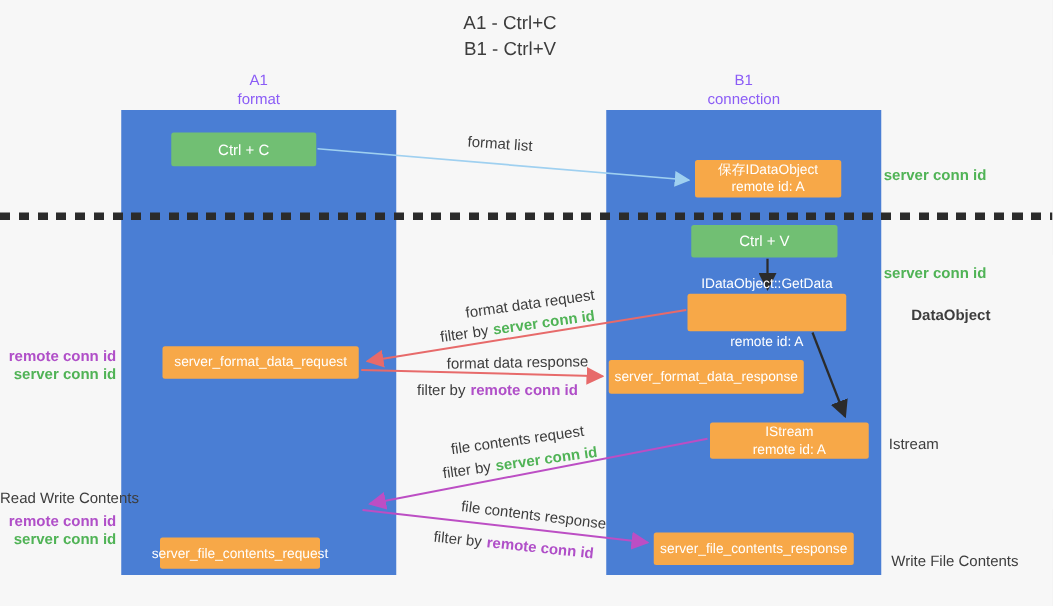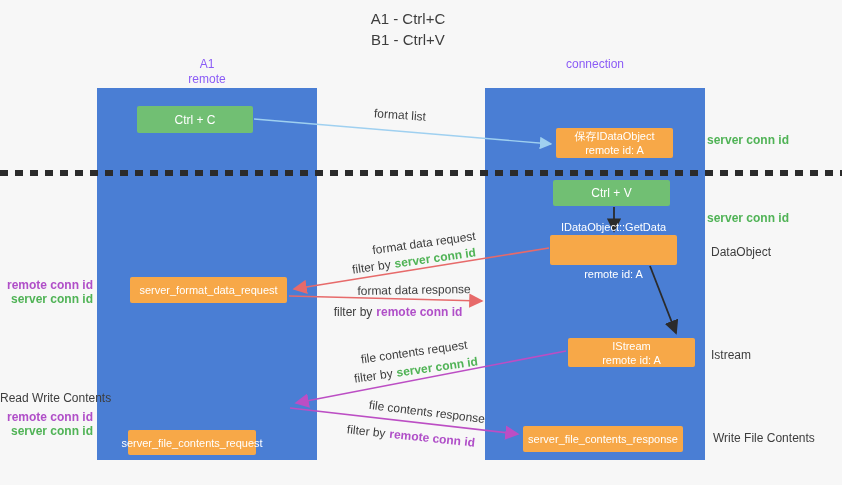--- a/index.html
+++ b/index.html
@@ -36,23 +36,24 @@
 
 <div class="canvas">
 
   <div class="title">
     <div>A1 - Ctrl+C</div>
     <div>B1 - Ctrl+V</div>
   </div>
 
   <div class="col-header" style="left:97px;">
     <div>A1</div>
-    <div>remote</div>
+    <div>format</div>
   </div>
   <div class="col-header" style="left:485px;">
+    <div>B1</div>
     <div>connection</div>
   </div>
 
   <div class="lifeline" style="left:97px;"></div>
   <div class="lifeline" style="left:485px;"></div>
 
   <div class="divider"></div>
 
   <svg class="arrows" width="842" height="485" viewBox="0 0 842 485">
     <defs>
@@ -93,20 +94,23 @@
 
   <div class="node orange" style="left:550px;top:235px;width:127px;height:30px;gap:33px;">
     <div>IDataObject::GetData</div>
     <div>remote id: A</div>
   </div>
 
   <div class="node orange single" style="left:130px;top:277px;width:157px;height:26px;">
     <span>server_format_data_request</span>
   </div>
 
+  <div class="node orange single" style="left:487px;top:288px;width:156px;height:27px;">
+    <span>server_format_data_response</span>
+  </div>
 
   <div class="node orange" style="left:568px;top:338px;width:127px;height:29px;">
     <div>IStream</div>
     <div>remote id: A</div>
   </div>
 
   <div class="node orange single" style="left:128px;top:393px;width:128px;height:25px;margin-top:37px;">
     <span>server_file_contents_request</span>
   </div>
 
@@ -131,23 +135,23 @@
     <span class="filter-gap">filter by</span><span class="green-txt">server conn id</span>
   </div>
 
   <div class="lbl centered" style="left:427px;top:412px;transform:translate(-50%,-50%) rotate(7deg);">file contents response</div>
   <div class="lbl centered" style="left:411px;top:436px;transform:translate(-50%,-50%) rotate(6deg);">
     <span class="filter-gap">filter by</span><span class="purple-txt">remote conn id</span>
   </div>
 
   <div class="lbl green-txt" style="left:707px;top:133px;">server conn id</div>
   <div class="lbl green-txt" style="left:707px;top:211px;">server conn id</div>
-  <div class="lbl" style="left:711px;top:245px;">DataObject</div>
+  <div class="lbl" style="left:729px;top:245px;font-weight:bold;">DataObject</div>
   <div class="lbl" style="left:711px;top:348px;">Istream</div>
-  <div class="lbl" style="left:713px;top:431px;text-align:center;">Write File Contents</div>
+  <div class="lbl" style="left:713px;top:442px;text-align:center;">Write File Contents</div>
 
   <div class="left-stack" style="top:278px;">
     <div class="purple-txt">remote conn id</div>
     <div class="green-txt">server conn id</div>
   </div>
   <div class="left-stack" style="top:391px;color:var(--text-dark,#3d3d3d);">Read Write Contents</div>
   <div class="left-stack" style="top:410px;">
     <div class="purple-txt">remote conn id</div>
     <div class="green-txt">server conn id</div>
   </div>

